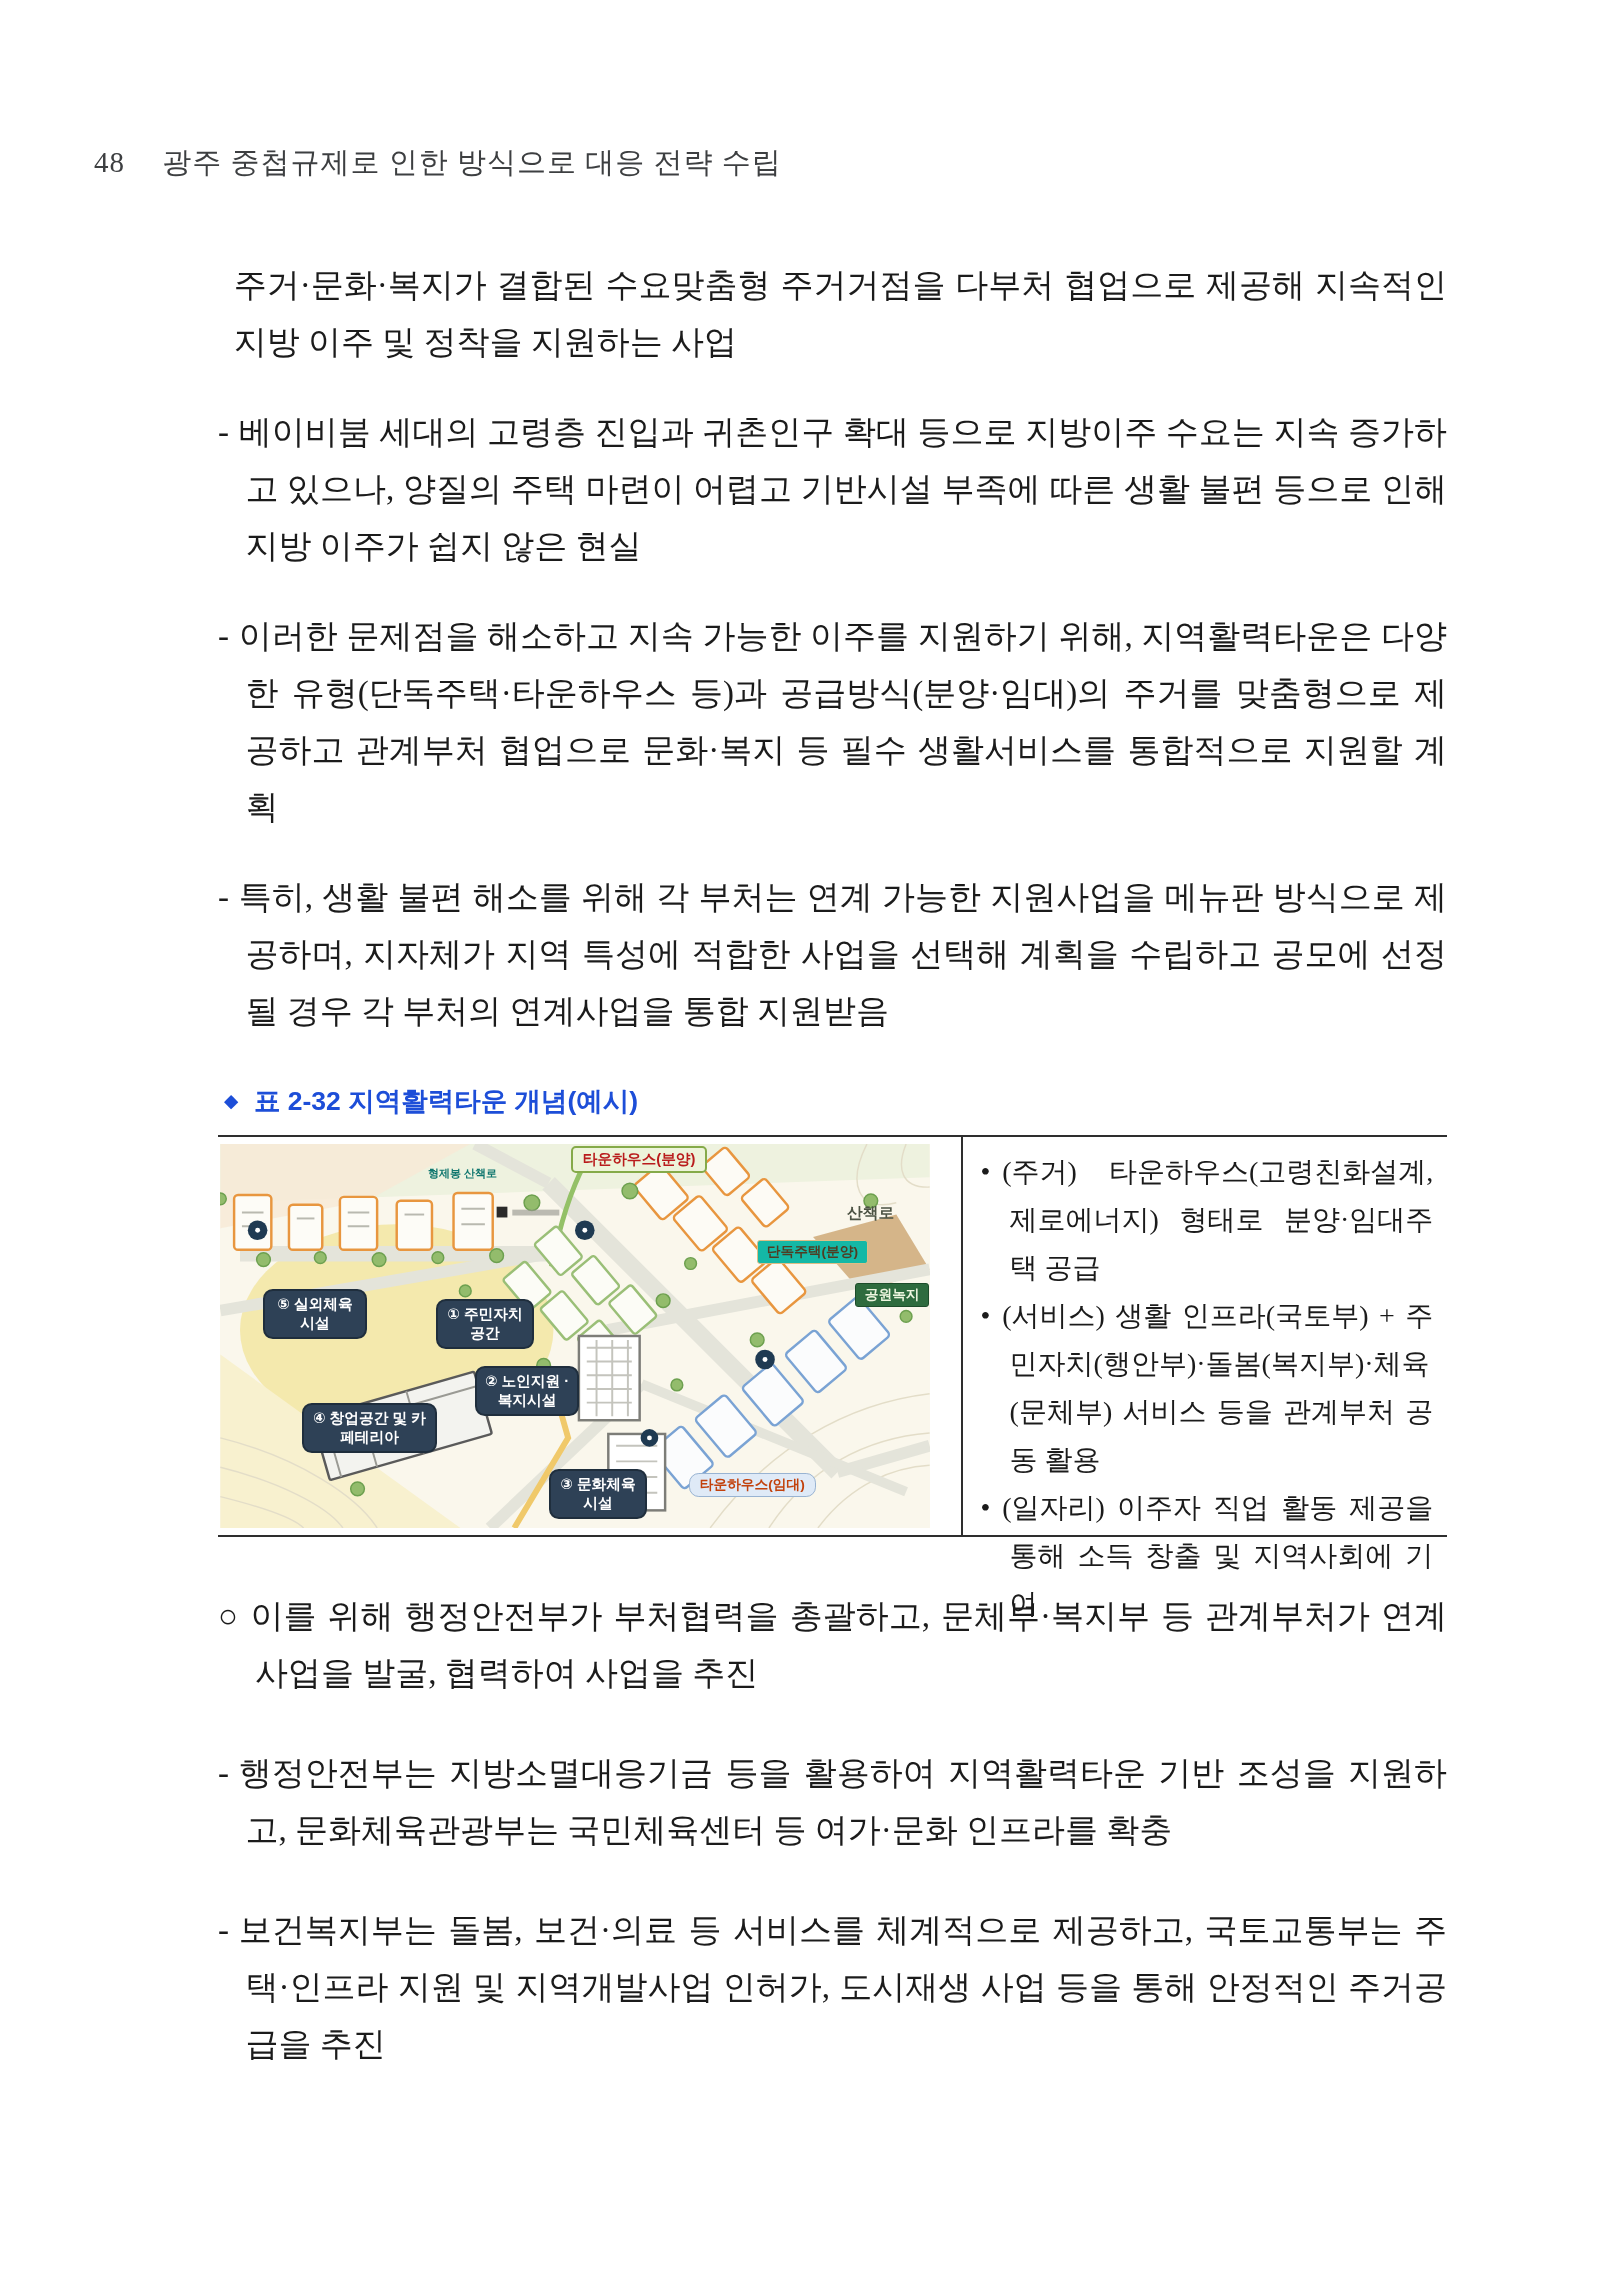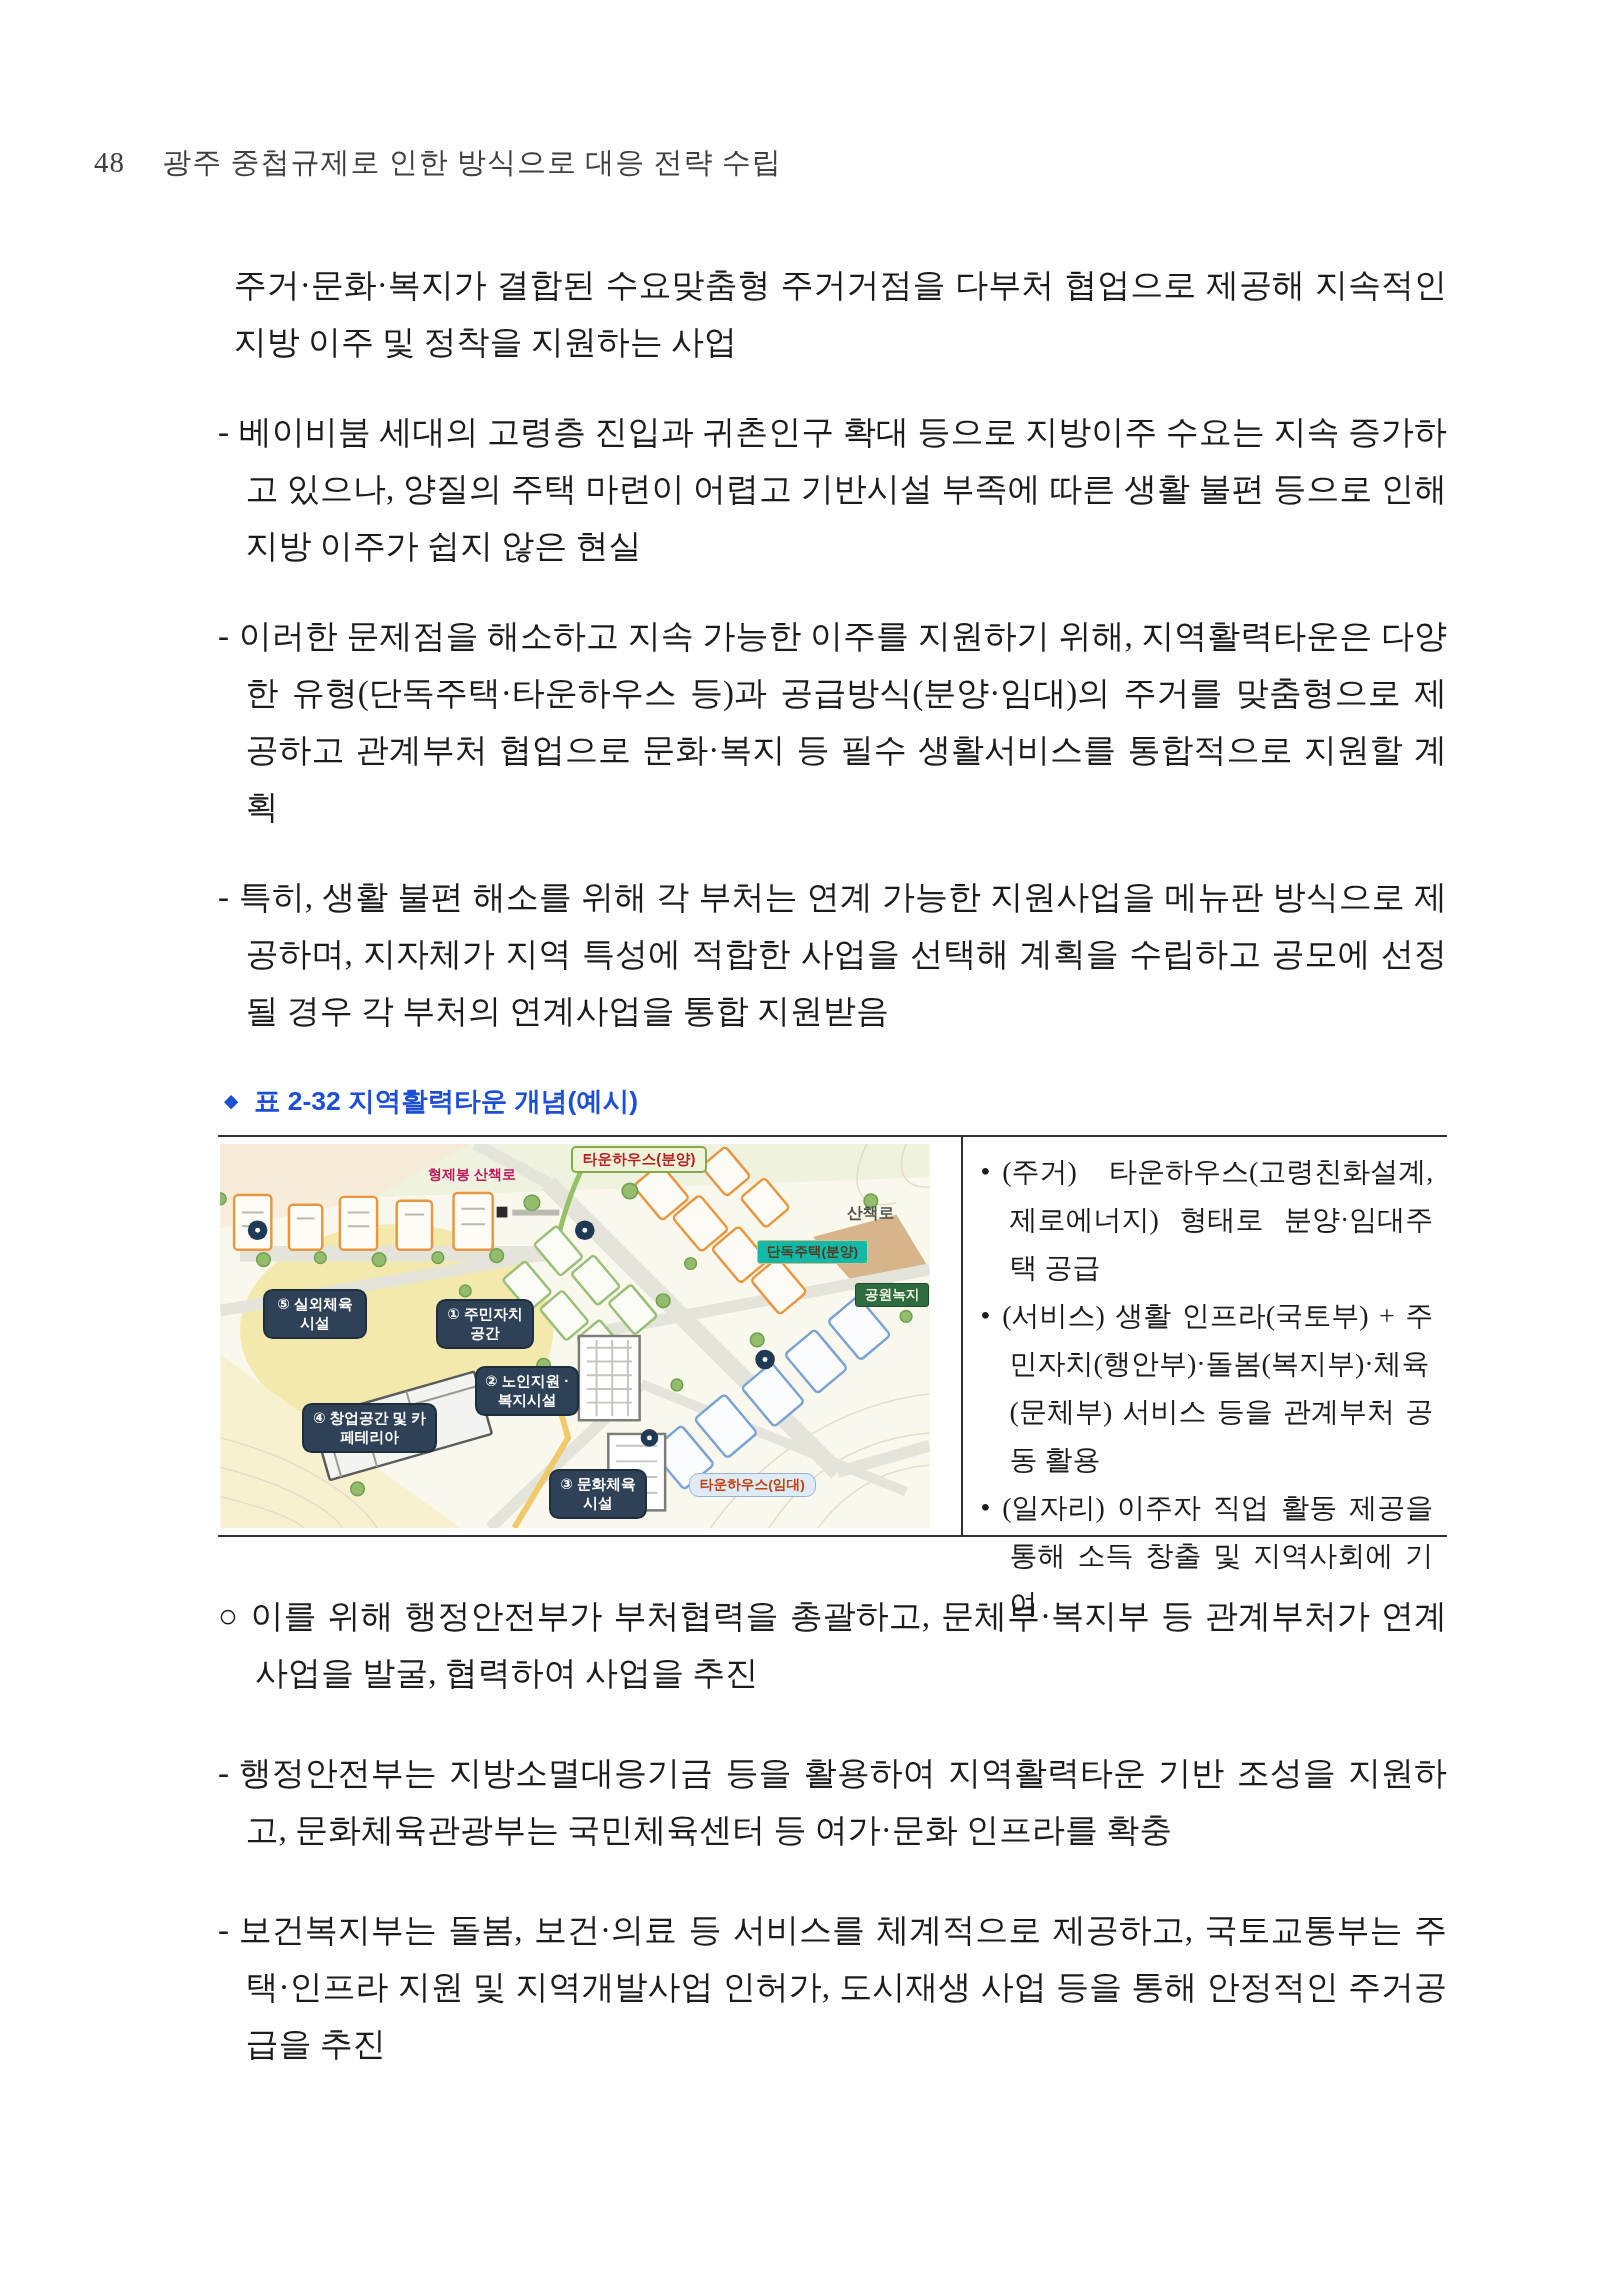--- a/index.html
+++ b/index.html
@@ -34,21 +34,21 @@
   .lbl-navy{background:#2e4156;color:#fff;border:2px solid #1f2e3d;border-radius:9.8px;
             text-align:center;font-size:14.7px;font-weight:bold;line-height:1.3;padding:3.9px 5.9px;box-sizing:border-box;}
   .lbl-green{background:#edf4da;border:2px solid #85aa49;border-radius:4.9px;color:#b91c1c;
              font-size:14.7px;font-weight:bold;padding:2px 9.8px;white-space:nowrap;}
   .lbl-orange{background:#14b8a6;border:1px solid #ddbd85;border-radius:2.9px;color:#4f3c22;
               font-size:13.7px;font-weight:bold;padding:2px 8.8px;white-space:nowrap;}
   .lbl-dgreen{background:#2e6b3e;border:1px solid #1d4c2a;color:#eef6df;font-size:13.7px;
               font-weight:bold;padding:2px 8.8px;border-radius:2.9px;white-space:nowrap;}
   .lbl-blue{background:#dfeaf7;border:1px solid #98b3d2;border-radius:9.8px;color:#c2410c;
             font-size:13.7px;font-weight:bold;padding:2px 9.8px;white-space:nowrap;}
-  .lbl-plain{color:#be185d;font-size:14px;font-weight:bold;white-space:nowrap;}
+  .lbl-plain{color:#0f766e;font-size:11px;font-weight:bold;white-space:nowrap;}
   .lbl-plain.big{font-size:15.7px;color:#4c5344;}
 </style>
 </head>
 <body>
 
 <div class="page">
 
   <div class="hdr">
     <span class="num">48</span>
     <span>광주 중첩규제로 인한 방식으로 대응 전략 수립</span>

